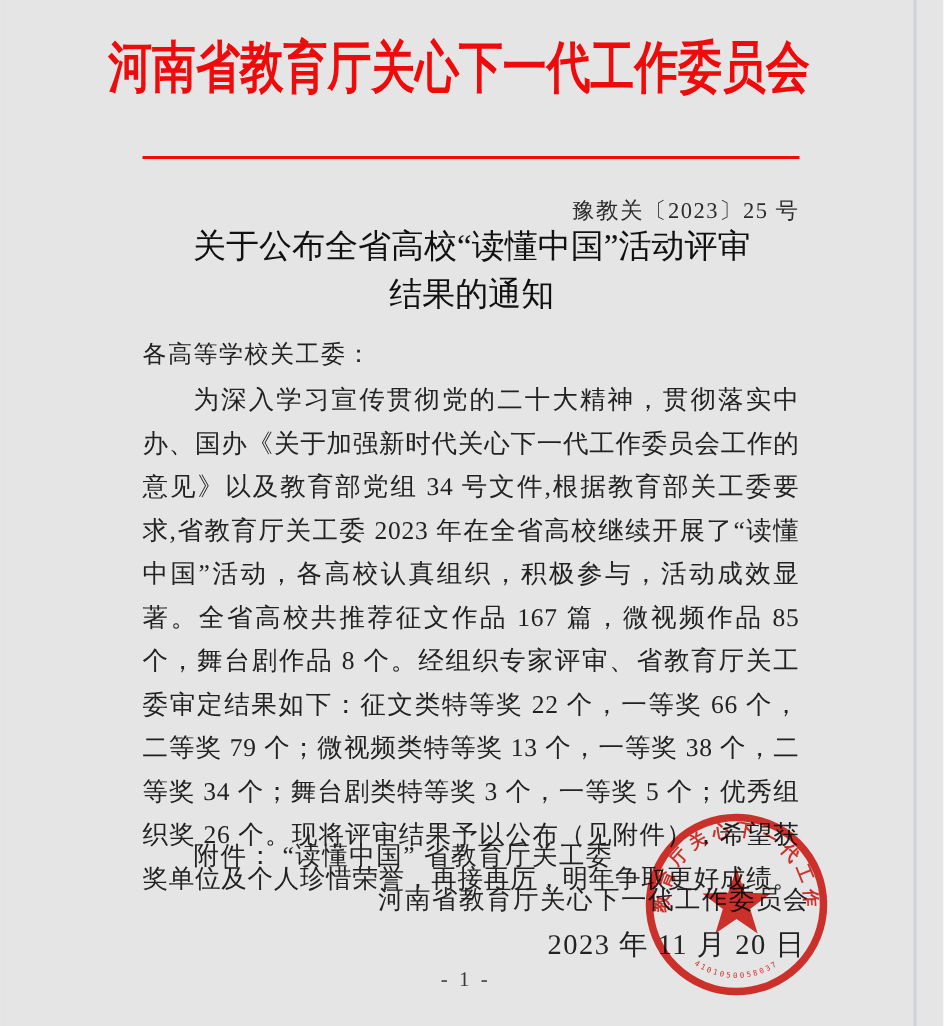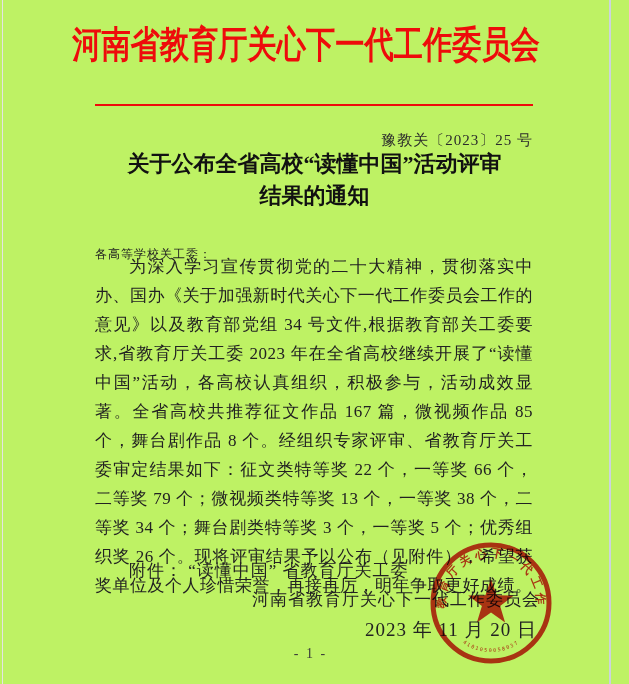--- a/index.html
+++ b/index.html
@@ -5,21 +5,21 @@
   html, body {
     margin: 0;
     padding: 0;
     background: #ffffff;
     font-family: "Liberation Serif", "DejaVu Serif", serif;
   }
   .page {
     position: relative;
     width: 629px;
     height: 684px;
-    background: #bef264;
+    background: #e5e5e5;
     overflow: hidden;
   }
   .page-edge-left {
     position: absolute;
     left: 2px; top: 0;
     width: 1px; height: 684px;
     background: #e4e4e4;
   }
   .page-edge-right {
     position: absolute;
@@ -55,31 +55,30 @@
     color: #2b2b2b;
     letter-spacing: 1px;
     margin-top: 12px;
   }
   .doc-title {
     position: absolute;
     left: 0; top: 148px;
     width: 629px;
     text-align: center;
     font-size: 22px;
-    font-weight: bold;
+    font-weight: normal;
     color: #111111;
     line-height: 32px;
   }
   .salutation {
     position: absolute;
     left: 95px; top: 226px;
-    font-size: 12px;
+    font-size: 16px;
     color: #222222;
     letter-spacing: 1px;
-    margin-top: 20px;
   }
   .body-paragraph {
     position: absolute;
     left: 95px; top: 252px;
     width: 438px;
     font-size: 17px;
     line-height: 29px;
     color: #222222;
     text-align: justify;
     text-indent: 2em;

